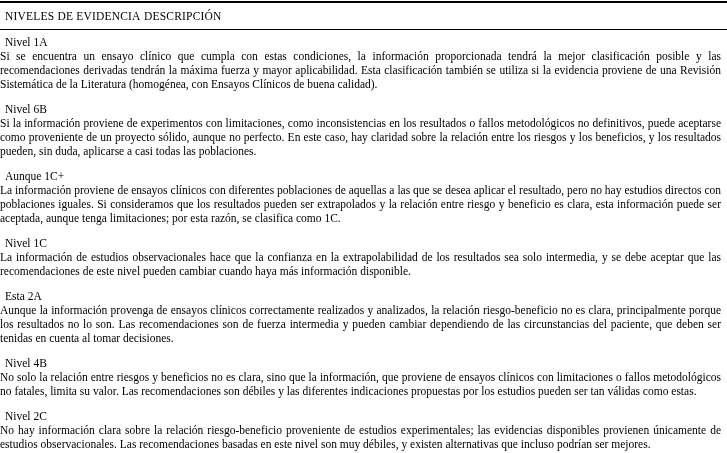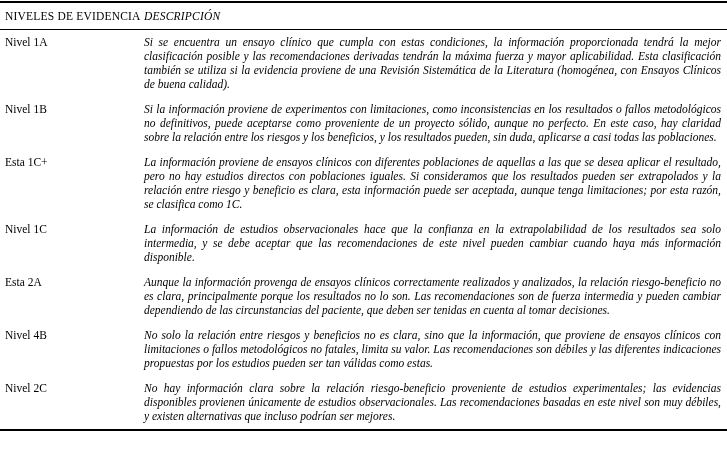--- a/index.html
+++ b/index.html
@@ -21,24 +21,25 @@
     border-bottom: 1px solid #000;
     padding: 6px 0 6px 0;
   }
   .th {
     font-size: 11.5px;
     line-height: 14px;
     text-transform: none;
     letter-spacing: 0.2px;
   }
   .col-level { width: 144px; padding-left: 5px; flex: 0 0 auto; }
-  .col-desc  { flex: 1 1 auto; padding-right: 6px; font-style: italic; }
+  .col-desc  { flex: 1 1 auto; padding-right: 6px; }
   .tbody .tr {
     display: flex;
     padding: 5px 0 6px 0;
+    flex-direction: column;
   }
   .td {
     font-size: 11.5px;
     line-height: 14px;
   }
   .td.col-desc {
     text-align: justify;
   }
 </style>
 </head>
@@ -49,26 +50,26 @@
     <div class="th col-level">NIVELES DE EVIDENCIA</div>
     <div class="th col-desc">DESCRIPCIÓN</div>
   </div>
   <div class="tbody" id="tbody">
   <div class="tr">
     <div class="td col-level">Nivel 1A</div>
     <div class="td col-desc">Si se encuentra un ensayo clínico que cumpla con estas condiciones, la información proporcionada tendrá la mejor clasificación posible y las recomendaciones derivadas tendrán la máxima fuerza y mayor aplicabilidad. Esta clasificación también se utiliza si la evidencia proviene de una Revisión Sistemática de la Literatura (homogénea, con Ensayos Clínicos de buena calidad).</div>
   </div>
 
   <div class="tr">
-    <div class="td col-level">Nivel 1B</div>
+    <div class="td col-level">Nivel 6B</div>
     <div class="td col-desc">Si la información proviene de experimentos con limitaciones, como inconsistencias en los resultados o fallos metodológicos no definitivos, puede aceptarse como proveniente de un proyecto sólido, aunque no perfecto. En este caso, hay claridad sobre la relación entre los riesgos y los beneficios, y los resultados pueden, sin duda, aplicarse a casi todas las poblaciones.</div>
   </div>
 
   <div class="tr">
-    <div class="td col-level">Esta 1C+</div>
+    <div class="td col-level">Aunque 1C+</div>
     <div class="td col-desc">La información proviene de ensayos clínicos con diferentes poblaciones de aquellas a las que se desea aplicar el resultado, pero no hay estudios directos con poblaciones iguales. Si consideramos que los resultados pueden ser extrapolados y la relación entre riesgo y beneficio es clara, esta información puede ser aceptada, aunque tenga limitaciones; por esta razón, se clasifica como 1C.</div>
   </div>
 
   <div class="tr">
     <div class="td col-level">Nivel 1C</div>
     <div class="td col-desc">La información de estudios observacionales hace que la confianza en la extrapolabilidad de los resultados sea solo intermedia, y se debe aceptar que las recomendaciones de este nivel pueden cambiar cuando haya más información disponible.</div>
   </div>
 
   <div class="tr">
     <div class="td col-level">Esta 2A</div>

